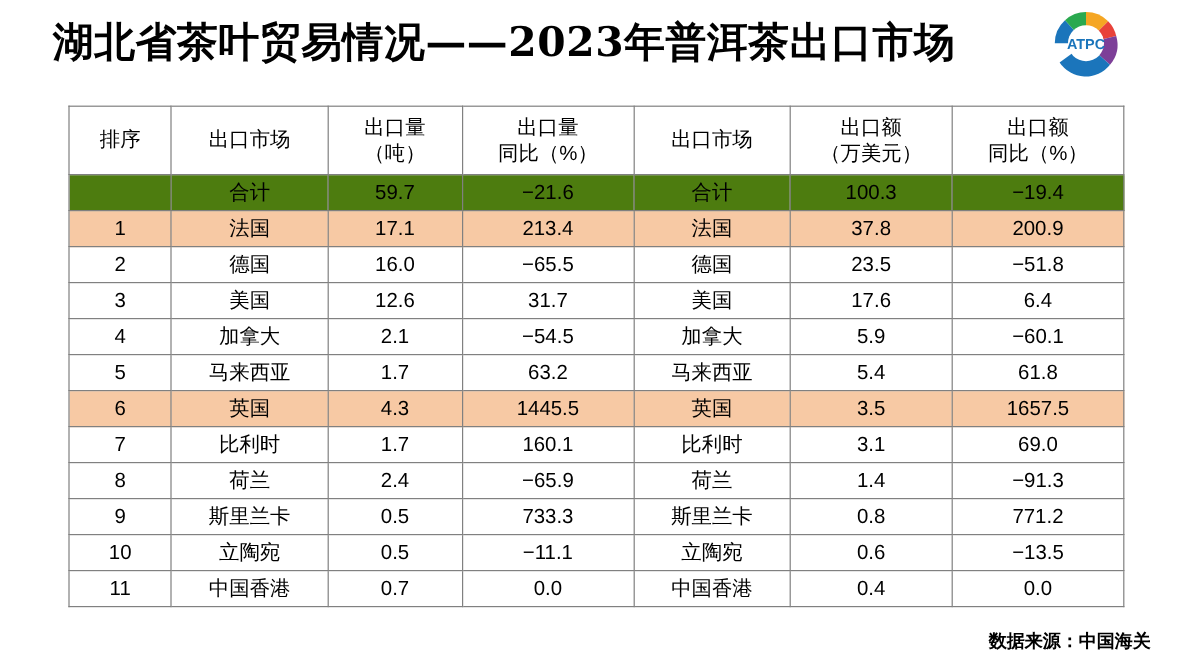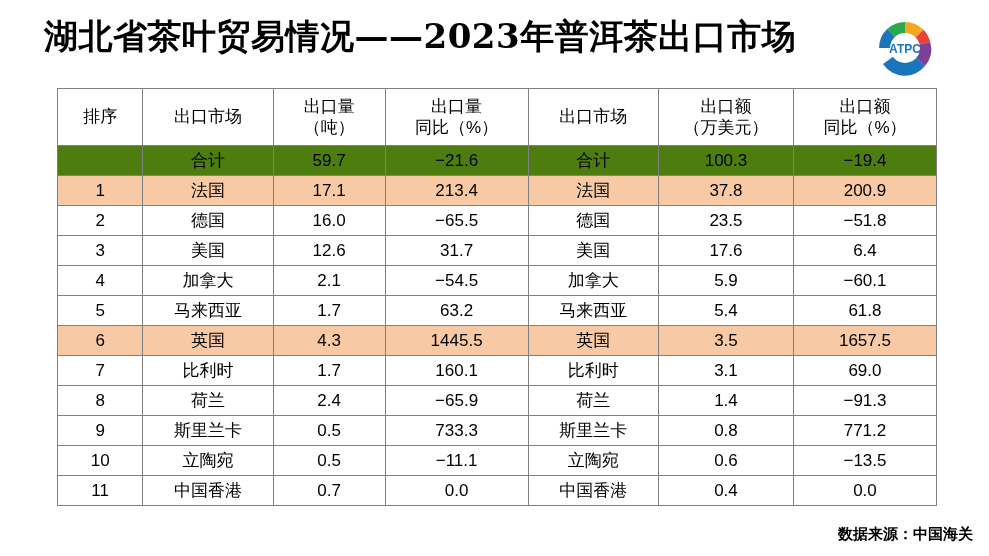--- a/index.html
+++ b/index.html
@@ -32,21 +32,21 @@
     font-weight: 700;
     letter-spacing: 0.5px;
     white-space: nowrap;
     line-height: 1.1;
   }
 
   
   .logo {
     position: absolute;
     right: 52px;
-    top: 16px;
+    top: 4px;
     width: 64px;
     height: 64px;
   }
   .logo svg { display: block; }
 
   
   .table-wrap {
     position: absolute;
     left: 57px;
     top: 88px;
@@ -83,21 +83,21 @@
   tr.highlight td {
     background: #f7c9a4;
   }
   tr.total td {
     background: #4d7c0f;
   }
 
   
   .source {
     position: absolute;
-    right: 16px;
+    right: 30px;
     bottom: 12px;
     font-size: 15px;
     font-family: "DejaVu Sans", "Liberation Sans", sans-serif;
     font-weight: 700;
     color: #000;
     white-space: nowrap;
   }
 </style>
 </head>
 <body>

